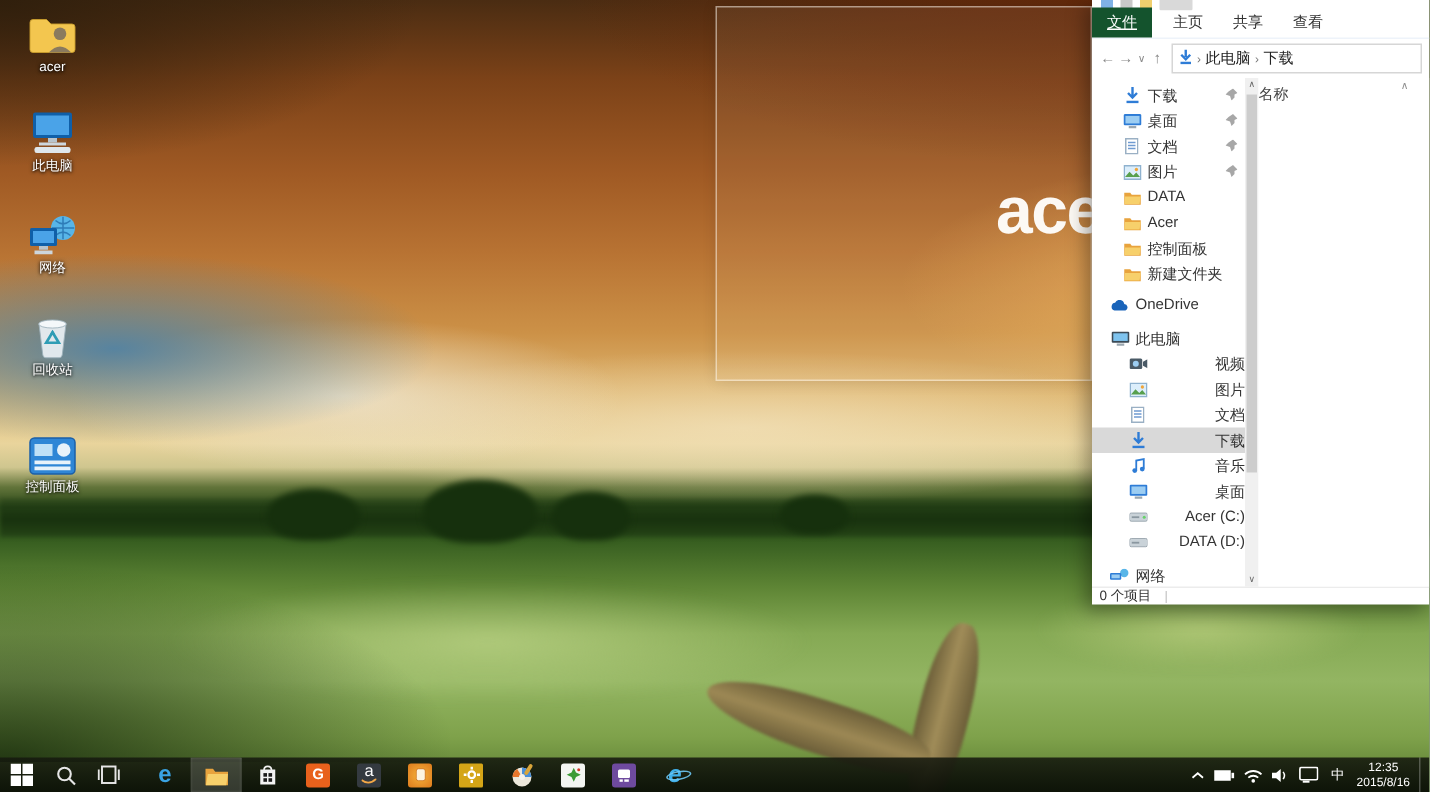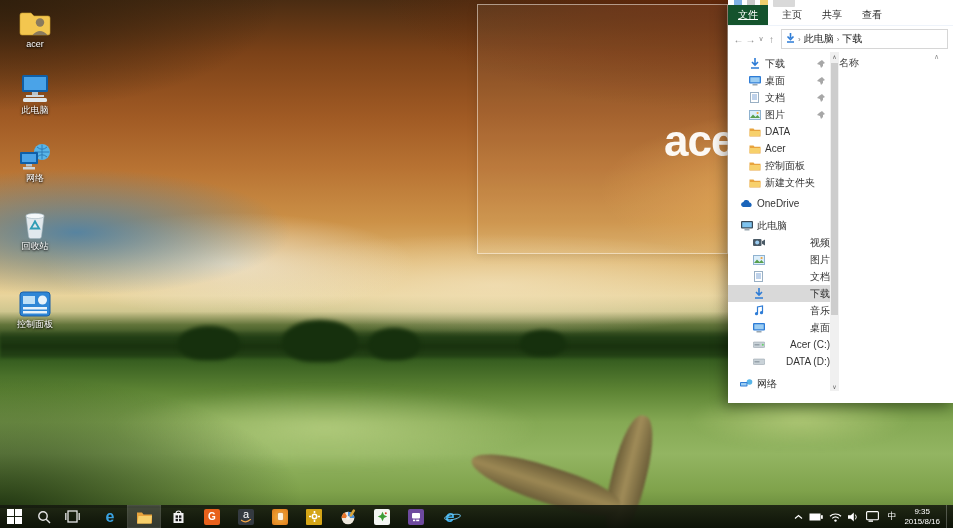--- a/index.html
+++ b/index.html
@@ -433,20 +433,24 @@
       </div>
 
       <div class="main">
         <div class="col-header">
           <span>名称</span>
         </div>
         <span class="sort-ind">∧</span>
       </div>
     </div>
 
+    <div class="statusbar">
+      <span>0 个项目</span>
+      <span class="status-div"></span>
+    </div>
   </div>
 
   <div id="taskbar">
     <div class="tb-btn">
       <svg width="15" height="15">
           <rect x="0" y="0" width="7" height="7" fill="#fff"></rect>
           <rect x="8" y="0" width="7" height="7" fill="#fff"></rect>
           <rect x="0" y="8" width="7" height="7" fill="#fff"></rect>
           <rect x="8" y="8" width="7" height="7" fill="#fff"></rect>
         </svg>
@@ -573,19 +577,19 @@
           </svg>
       </span>
       <span class="tray-ic">
         <svg width="13" height="11">
             <rect x="0.6" y="0.6" width="11.8" height="8.2" rx="1" fill="none" stroke="#fff" stroke-width="1.1"></rect>
             <rect x="2.5" y="9.4" width="4.5" height="1.4" fill="#fff"></rect>
           </svg>
       </span>
       <span class="ime">中</span>
       <span class="clock">
-        <div>9:35</div>
+        <div>12:35</div>
         <div>2015/8/16</div>
       </span>
       <span class="show-desktop"></span>
     </div>
   </div>
 </div>
 
 </body></html>

